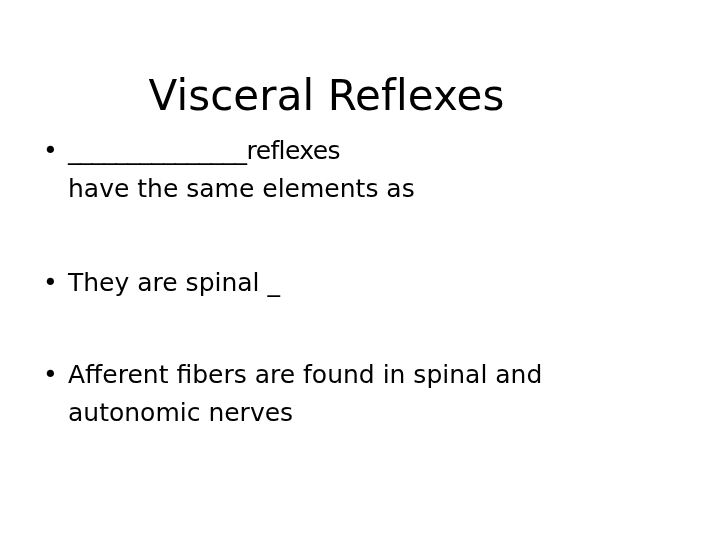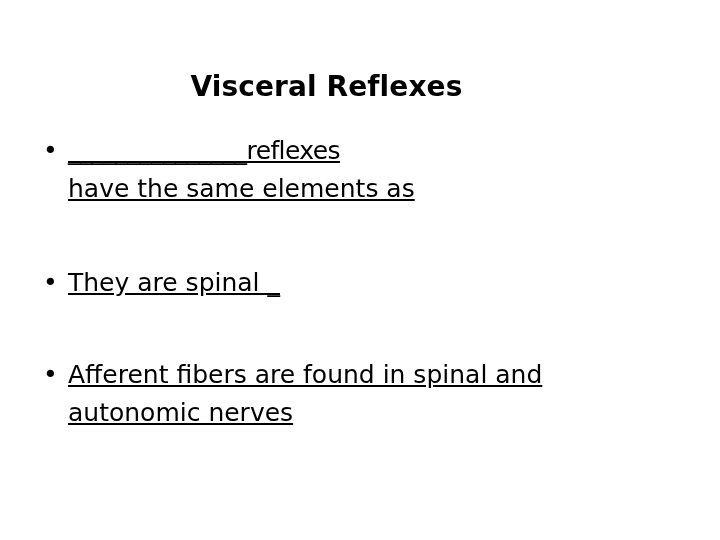--- a/index.html
+++ b/index.html
@@ -22,23 +22,23 @@
     background: #ffffff;
   }
 
   
   .slide-title {
     position: absolute;
     left: 0;
     top: 46px;
     width: 653px;
     text-align: center;
-    font-size: 28px;
+    font-size: 42px;
     line-height: 44px;
-    font-weight: 700;
+    font-weight: 400;
     letter-spacing: 0.1px;
     white-space: nowrap;
   }
 
   
   .body-area {
     position: absolute;
     left: 40px;
     top: 132px;
     width: 648px;
@@ -62,21 +62,20 @@
     text-align: left;
   }
 
   .bullet-lines {
     display: block;
   }
 
   .line {
     display: block;
     white-space: pre;
-    text-decoration: underline;
   }
 
   
   .blank {
     letter-spacing: -0.6px;
   }
 
   
   .gap-1 { height: 56px; }
   .gap-2 { height: 54px; }

